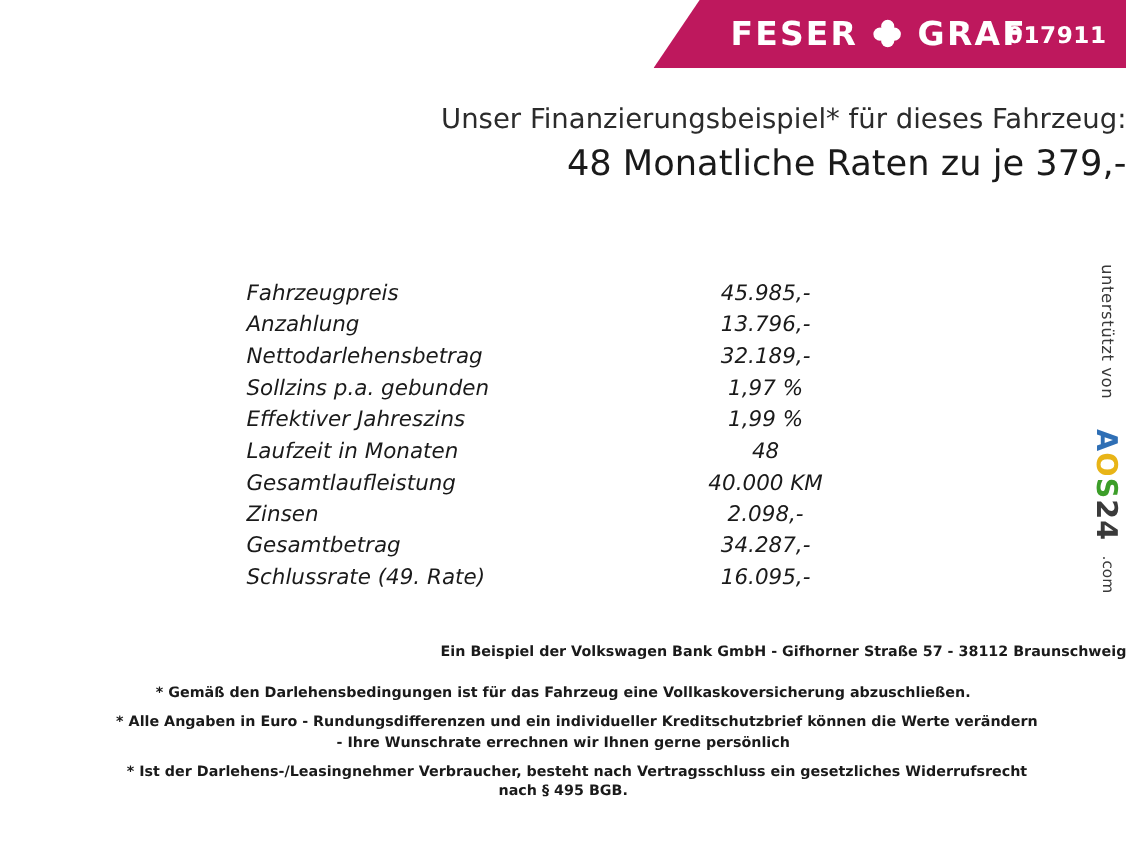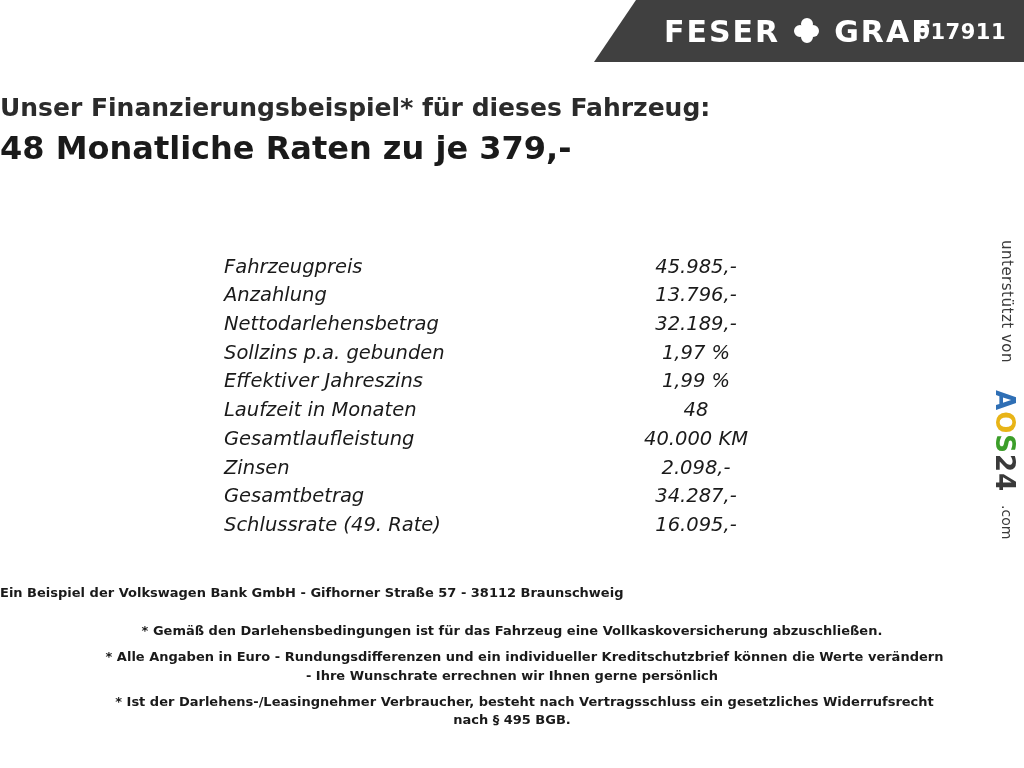--- a/index.html
+++ b/index.html
@@ -23,21 +23,21 @@
     left: 0;
     width: 1024px;
     height: 62px;
   }
   .brand-banner {
     position: absolute;
     top: 0;
     right: 0;
     height: 62px;
     width: 430px;
-    background: #404040;
+    background: #be185d;
     
     clip-path: polygon(42px 0, 100% 0, 100% 100%, 0 100%);
     display: flex;
     align-items: center;
     justify-content: flex-start;
     padding-left: 70px;
     box-sizing: border-box;
   }
   .brand-text {
     color: #ffffff;
@@ -76,22 +76,21 @@
     font-weight: bold;
     letter-spacing: 0.5px;
   }
 
   
   .headline-block {
     position: absolute;
     top: 92px;
     left: 0;
     width: 1024px;
-    text-align: left;
-    font-weight: bold;
+    text-align: right;
   }
   .headline-1 {
     font-size: 25px;
     color: #2b2b2b;
     line-height: 1.3;
   }
   .headline-2 {
     font-size: 32px;
     color: #1a1a1a;
     line-height: 1.35;
@@ -116,21 +115,21 @@
   }
   .finance-table td.label { width: 384px; }
   .finance-table td.value { width: 176px; text-align: center; }
 
   
   .footer-bank {
     position: absolute;
     top: 585px;
     left: 0;
     width: 1024px;
-    text-align: left;
+    text-align: right;
     font-size: 13px;
     font-weight: bold;
     color: #1a1a1a;
   }
   .footer-notes {
     position: absolute;
     top: 622px;
     left: 0;
     width: 1024px;
     text-align: center;

